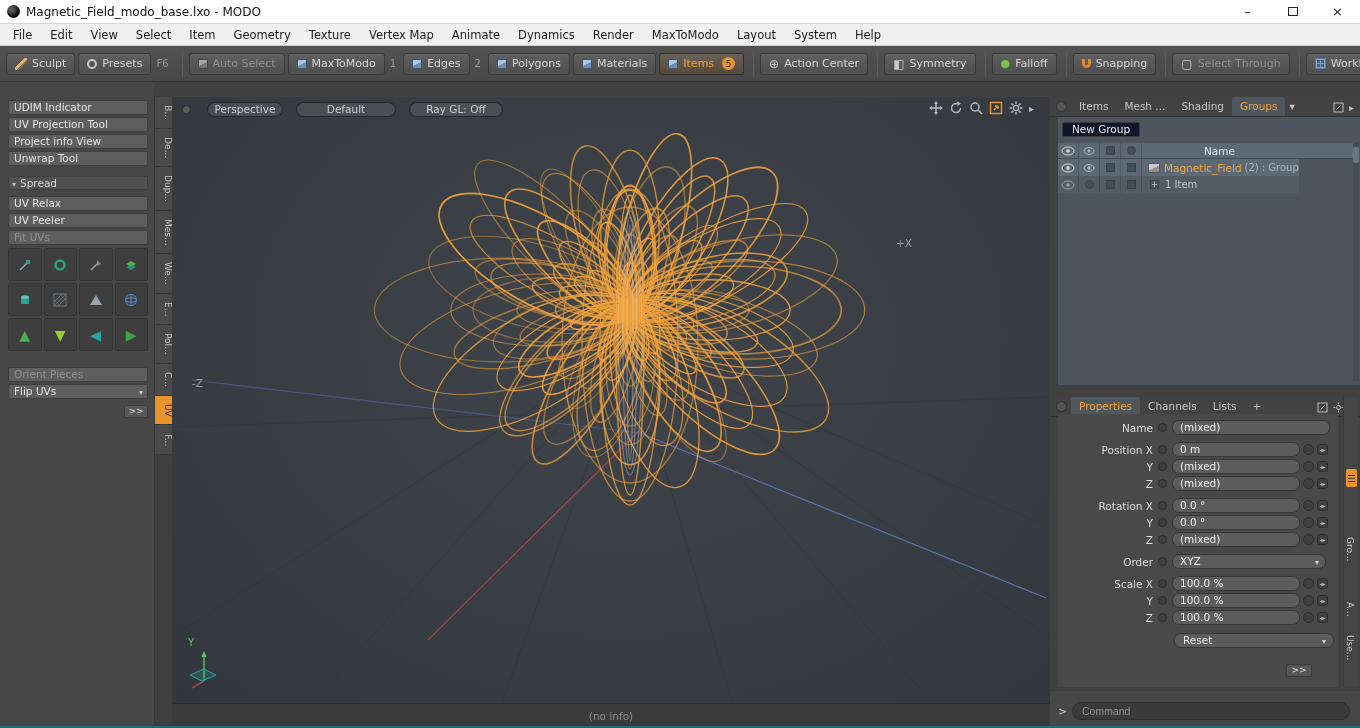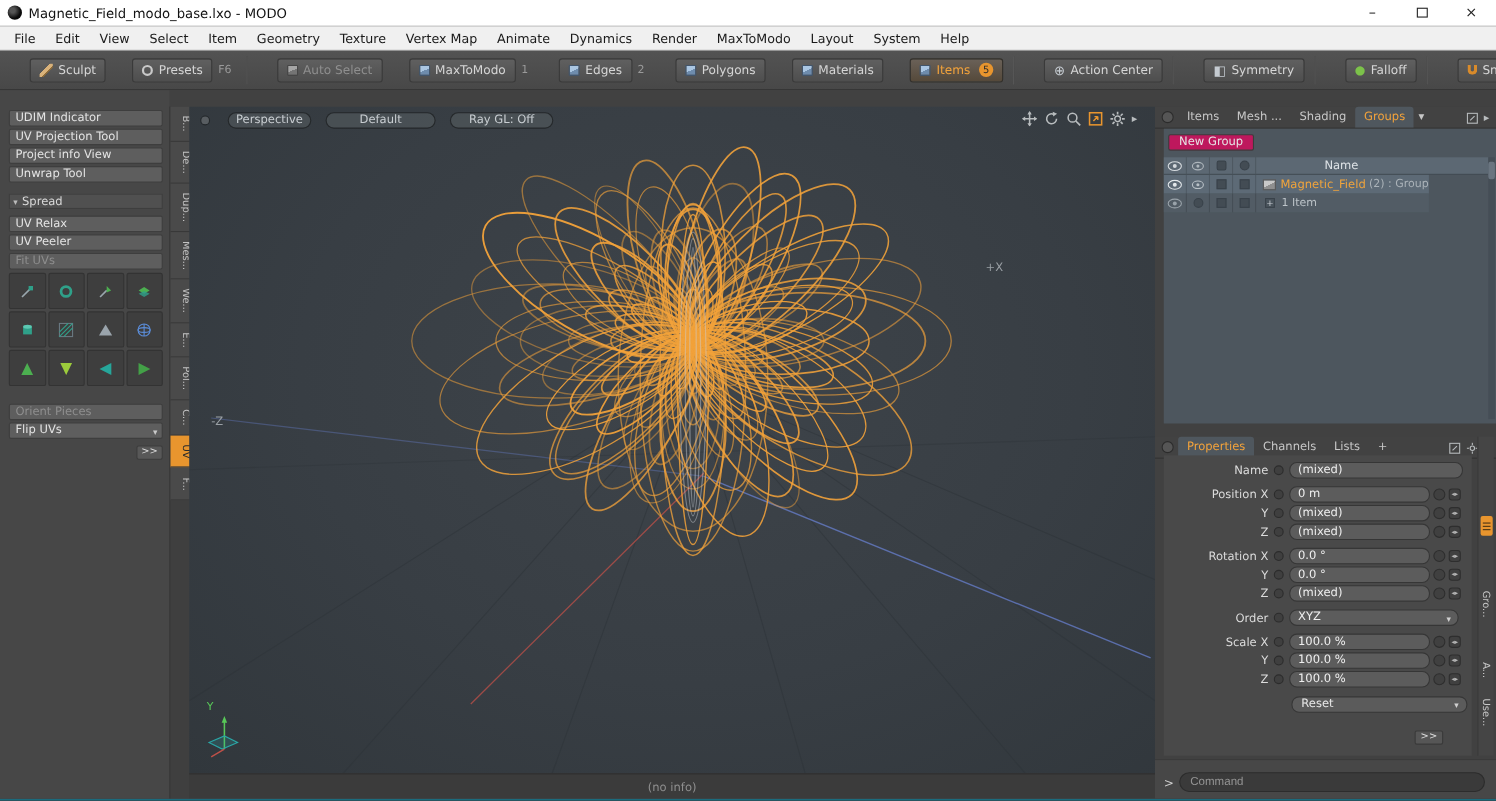--- a/index.html
+++ b/index.html
@@ -13,21 +13,21 @@
   #winbtns{margin-left:auto;display:flex;align-items:center;}
   .wbtn{width:45px;height:24px;display:flex;align-items:center;justify-content:center;color:#222;font-size:13px;}
   .wbtn .sq{width:10px;height:9px;border:1px solid #222;}
 
   
   #menubar{position:absolute;left:0;top:24px;width:100%;height:22px;background:#f0f0f0;display:flex;align-items:center;border-bottom:1px solid #cfcfcf;padding-left:4px;}
   .mitem{font-size:11.5px;color:#1a1a1a;padding:0 9px;line-height:22px;}
 
   
   #toolbar{position:absolute;left:0;top:46px;width:100%;height:36px;background:linear-gradient(#535353,#484848);border-bottom:1px solid #353535;display:flex;align-items:center;padding-left:6px;}
-  .tbtn{display:inline-flex;align-items:center;gap:5px;height:22px;padding:0 8px;background:linear-gradient(#606060,#4e4e4e);border:1px solid #3a3a3a;border-radius:3px;color:#d6d6d6;font-size:11px;margin-right:3px;white-space:nowrap;margin-left:21px;}
+  .tbtn{display:inline-flex;align-items:center;gap:5px;height:22px;padding:0 8px;background:linear-gradient(#606060,#4e4e4e);border:1px solid #3a3a3a;border-radius:3px;color:#d6d6d6;font-size:11px;margin-right:3px;white-space:nowrap;}
   .tbtn.dis{color:#8f8f8f;}
   .tbtn.active{background:linear-gradient(#6a6158,#55493a);color:#f3a33b;border-color:#33302b;}
   .tcount{color:#9a9a9a;font-size:10px;margin:0 7px 0 2px;}
   .tsep{width:1px;height:26px;background:#383838;border-right:1px solid #5a5a5a;margin:0 6px;}
   .badge{min-width:13px;height:13px;border-radius:50%;background:#e8952e;color:#2b2b2b;font-size:9px;display:inline-flex;align-items:center;justify-content:center;margin-left:3px;padding:0 2px;}
   .icube{width:10px;height:10px;background:linear-gradient(155deg,#aac6e2 0 50%,#6e8cad 50% 100%);border:1px solid #42556b;border-radius:1px;display:inline-block;}
   .icube.gray{filter:grayscale(1) brightness(.85);}
   .ipen{width:12px;height:12px;display:inline-block;background:linear-gradient(135deg,transparent 40%,#d9b27a 40% 58%,#8a6a3a 58% 66%,transparent 66%);}
   .iring{width:10px;height:10px;border:2px solid #c9c9c9;border-radius:50%;display:inline-block;}
   .iglyph{font-size:12px;line-height:12px;color:#c5cbd1;}
@@ -77,21 +77,21 @@
 
   
   #rightcol{position:absolute;left:1050px;top:97px;width:310px;height:631px;background:#414141;}
   .rtabs{position:absolute;left:0;width:100%;height:20px;background:#424242;display:flex;align-items:flex-end;border-bottom:1px solid #333;}
   .rtab{font-size:10.5px;color:#c7c7c7;padding:0 8px;line-height:19px;}
   .rtab.sel{color:#f3a33b;background:#4f575e;border-radius:3px 3px 0 0;}
   .tabdot{width:11px;height:11px;border-radius:50%;background:#555;border:1px solid #2c2c2c;margin:0 4px 4px 6px;}
   .rtabicons{margin-left:auto;display:flex;gap:5px;align-items:center;padding:0 6px 3px 0;}
   #itabs-row{top:0;}
   #items-body{position:absolute;left:8px;top:20px;width:302px;height:268px;background:#4d565e;}
-  #newgroup{position:absolute;left:4px;top:5px;width:78px;height:15px;background:#be185d;border:1px solid #3c3c3c;border-radius:2px;color:#e6e6e6;font-size:10.5px;line-height:13px;text-align:center;}
+  #newgroup{position:absolute;left:4px;top:5px;width:78px;height:15px;background:#0f172a;border:1px solid #3c3c3c;border-radius:2px;color:#e6e6e6;font-size:10.5px;line-height:13px;text-align:center;}
   #ilheader{position:absolute;left:0;top:26px;width:295px;height:16px;background:#5c6873;display:flex;align-items:center;border-bottom:1px solid #414a52;}
   .ilcol{width:21px;display:flex;justify-content:center;align-items:center;border-right:1px solid rgba(0,0,0,.15);height:100%;}
   .ilname{font-size:10.5px;color:#dde2e6;padding-left:62px;}
   .ilrow{position:absolute;left:0;width:241px;height:17px;display:flex;align-items:center;}
   .ilrow.sel{background:#5d6a76;}
   .ilrow.alt{background:#525c65;}
   .chk{width:9px;height:9px;border:1px solid #39424a;background:#434c54;}
   .expander{width:9px;height:9px;border:1px solid #39424a;background:#4a545c;color:#c8cdd2;font-size:8px;line-height:7px;text-align:center;margin-left:8px;}
   .grpicon{width:12px;height:10px;margin-left:6px;background:linear-gradient(155deg,#c8c8c8 0 50%,#8f8f8f 50% 100%);border:1px solid #5a5a5a;}
   .rowname{font-size:10.5px;margin-left:4px;color:#f0a43c;}

